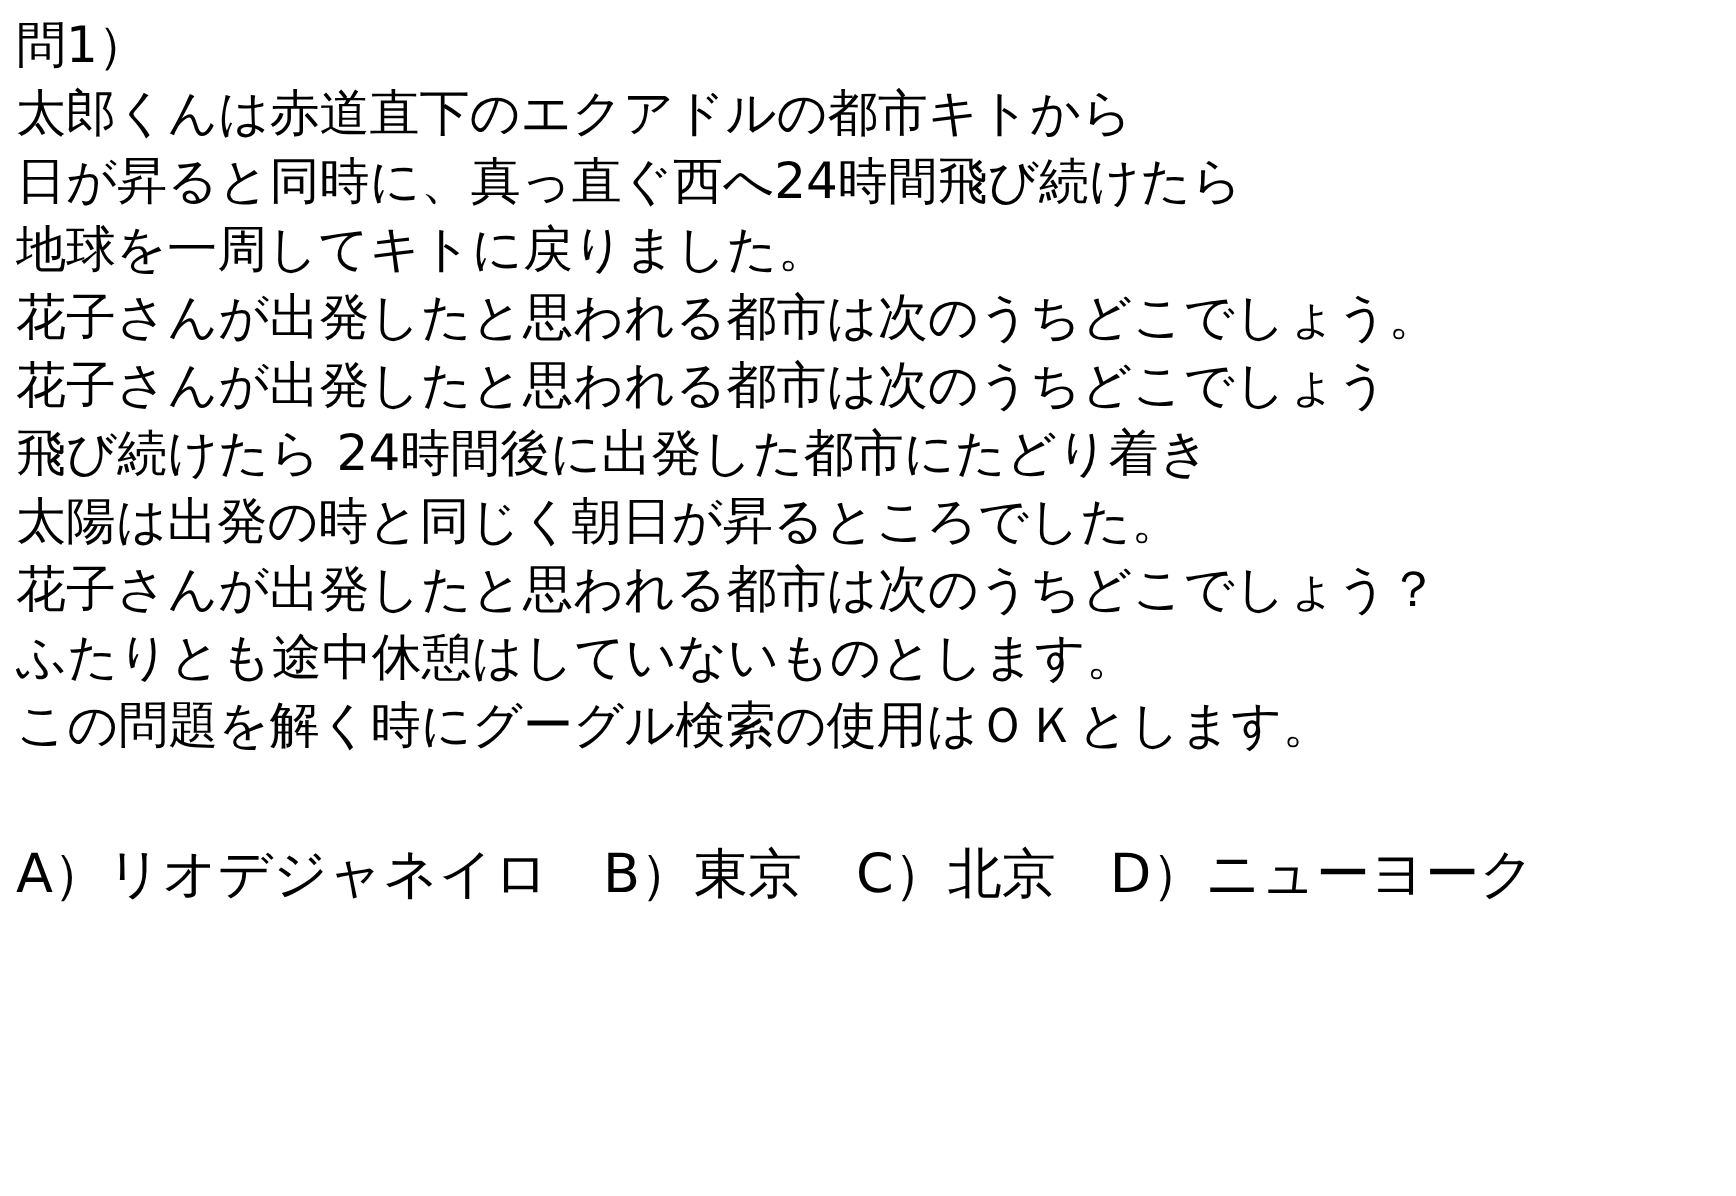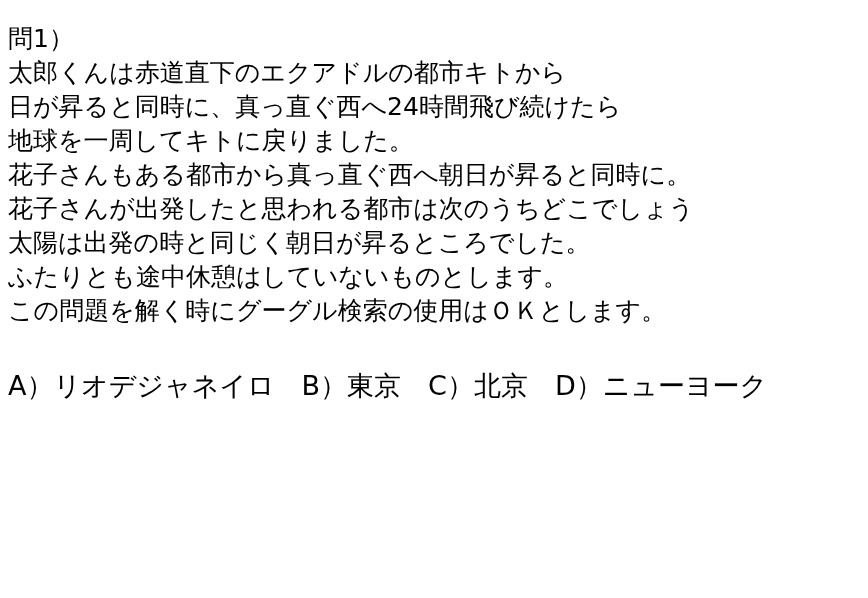--- a/index.html
+++ b/index.html
@@ -12,21 +12,21 @@
     background: #ffffff;
     font-family: "DejaVu Sans", "Liberation Sans", sans-serif;
     color: #000000;
     overflow: hidden;
   }
   .page {
     position: relative;
     width: 868px;
     height: 598px;
     box-sizing: border-box;
-    padding: 22px 8px 0 8px;
+    padding: 6px 8px 0 8px;
   }
   .question-block {
     display: block;
   }
   .line {
     font-size: 25px;
     line-height: 34px;
     white-space: pre;
     letter-spacing: 0px;
     font-weight: 400;
@@ -47,23 +47,25 @@
 </head>
 <body>
 
 <div class="page">
 
   <div class="question-block">
     <div class="line">問1）</div>
     <div class="line">太郎くんは赤道直下のエクアドルの都市キトから</div>
     <div class="line">日が昇ると同時に、真っ直ぐ西へ24時間飛び続けたら</div>
     <div class="line">地球を一周してキトに戻りました。</div>
-    <div class="line">花子さんもある都市から真っ直ぐ西へ朝日が昇ると同時に。</div>
+    <div class="line">花子さんが出発したと思われる都市は次のうちどこでしょう。</div>
     <div class="line">花子さんが出発したと思われる都市は次のうちどこでしょう</div>
+    <div class="line">飛び続けたら 24時間後に出発した都市にたどり着き</div>
     <div class="line">太陽は出発の時と同じく朝日が昇るところでした。</div>
+    <div class="line">花子さんが出発したと思われる都市は次のうちどこでしょう？</div>
     <div class="line">ふたりとも途中休憩はしていないものとします。</div>
     <div class="line">この問題を解く時にグーグル検索の使用はＯＫとします。</div>
   </div>
 
   <div class="spacer"></div>
 
   <div class="choices-block">
     <div class="choice-line">A）リオデジャネイロ　B）東京　C）北京　D）ニューヨーク</div>
   </div>
 

